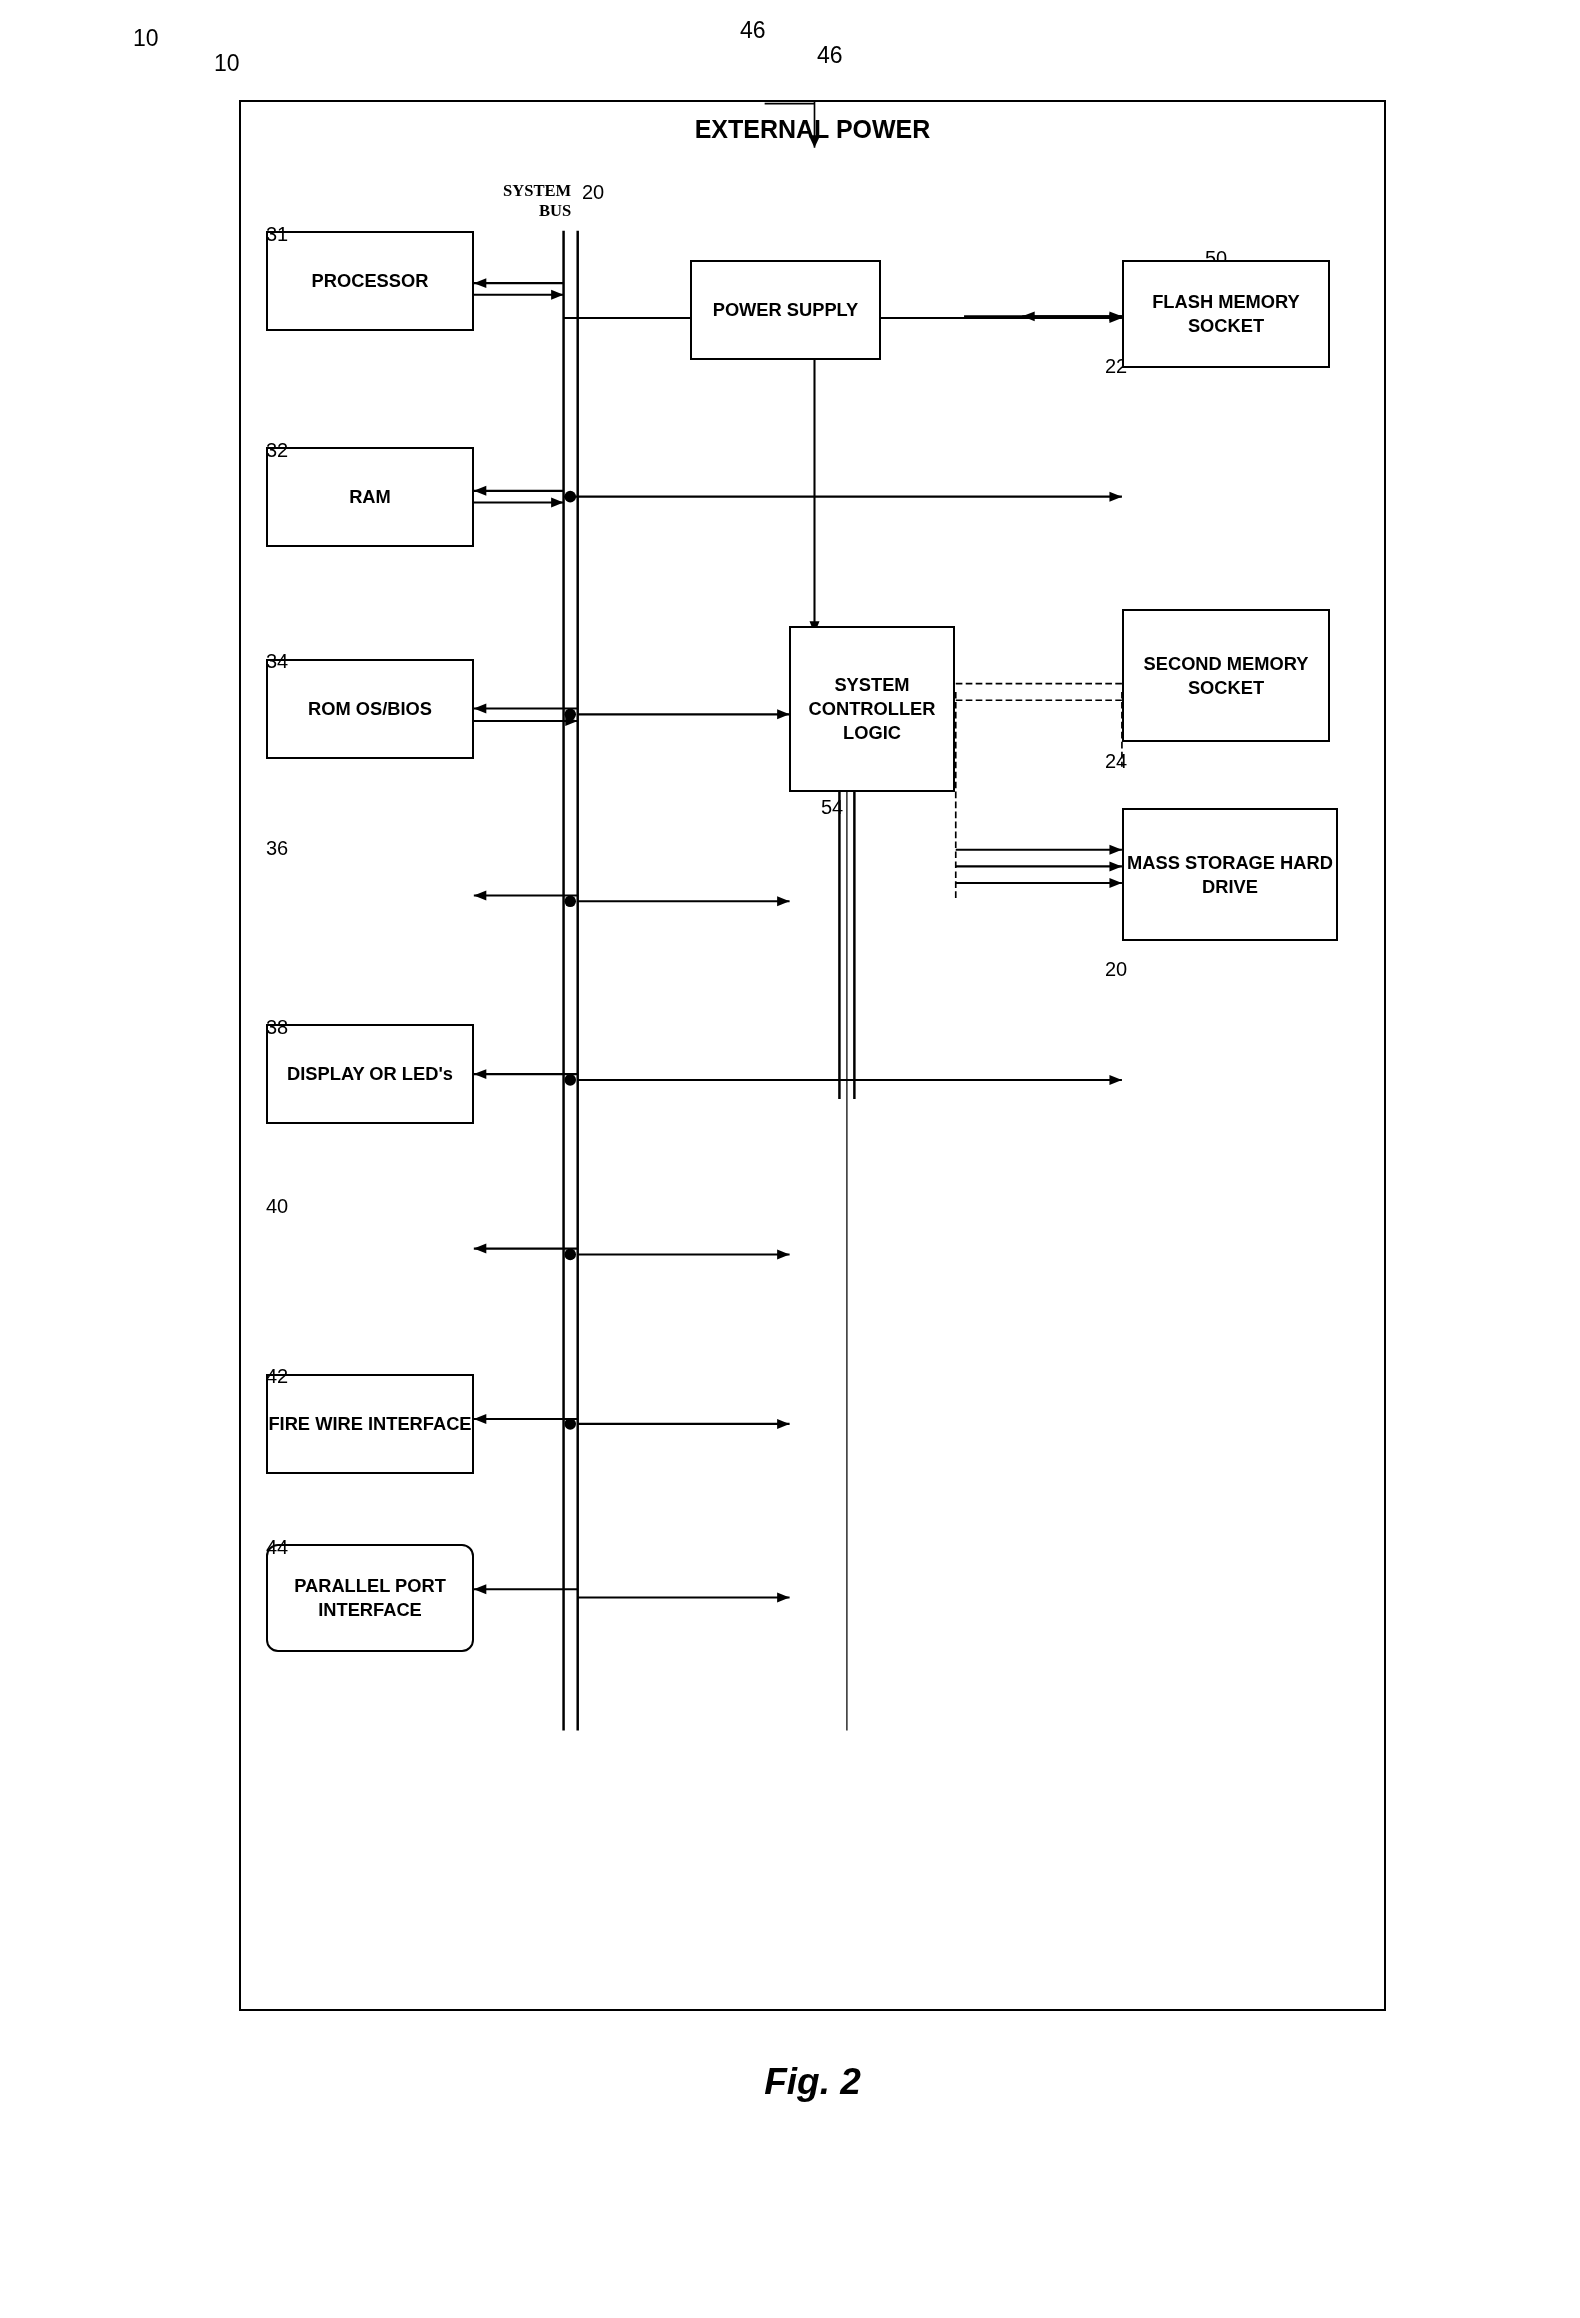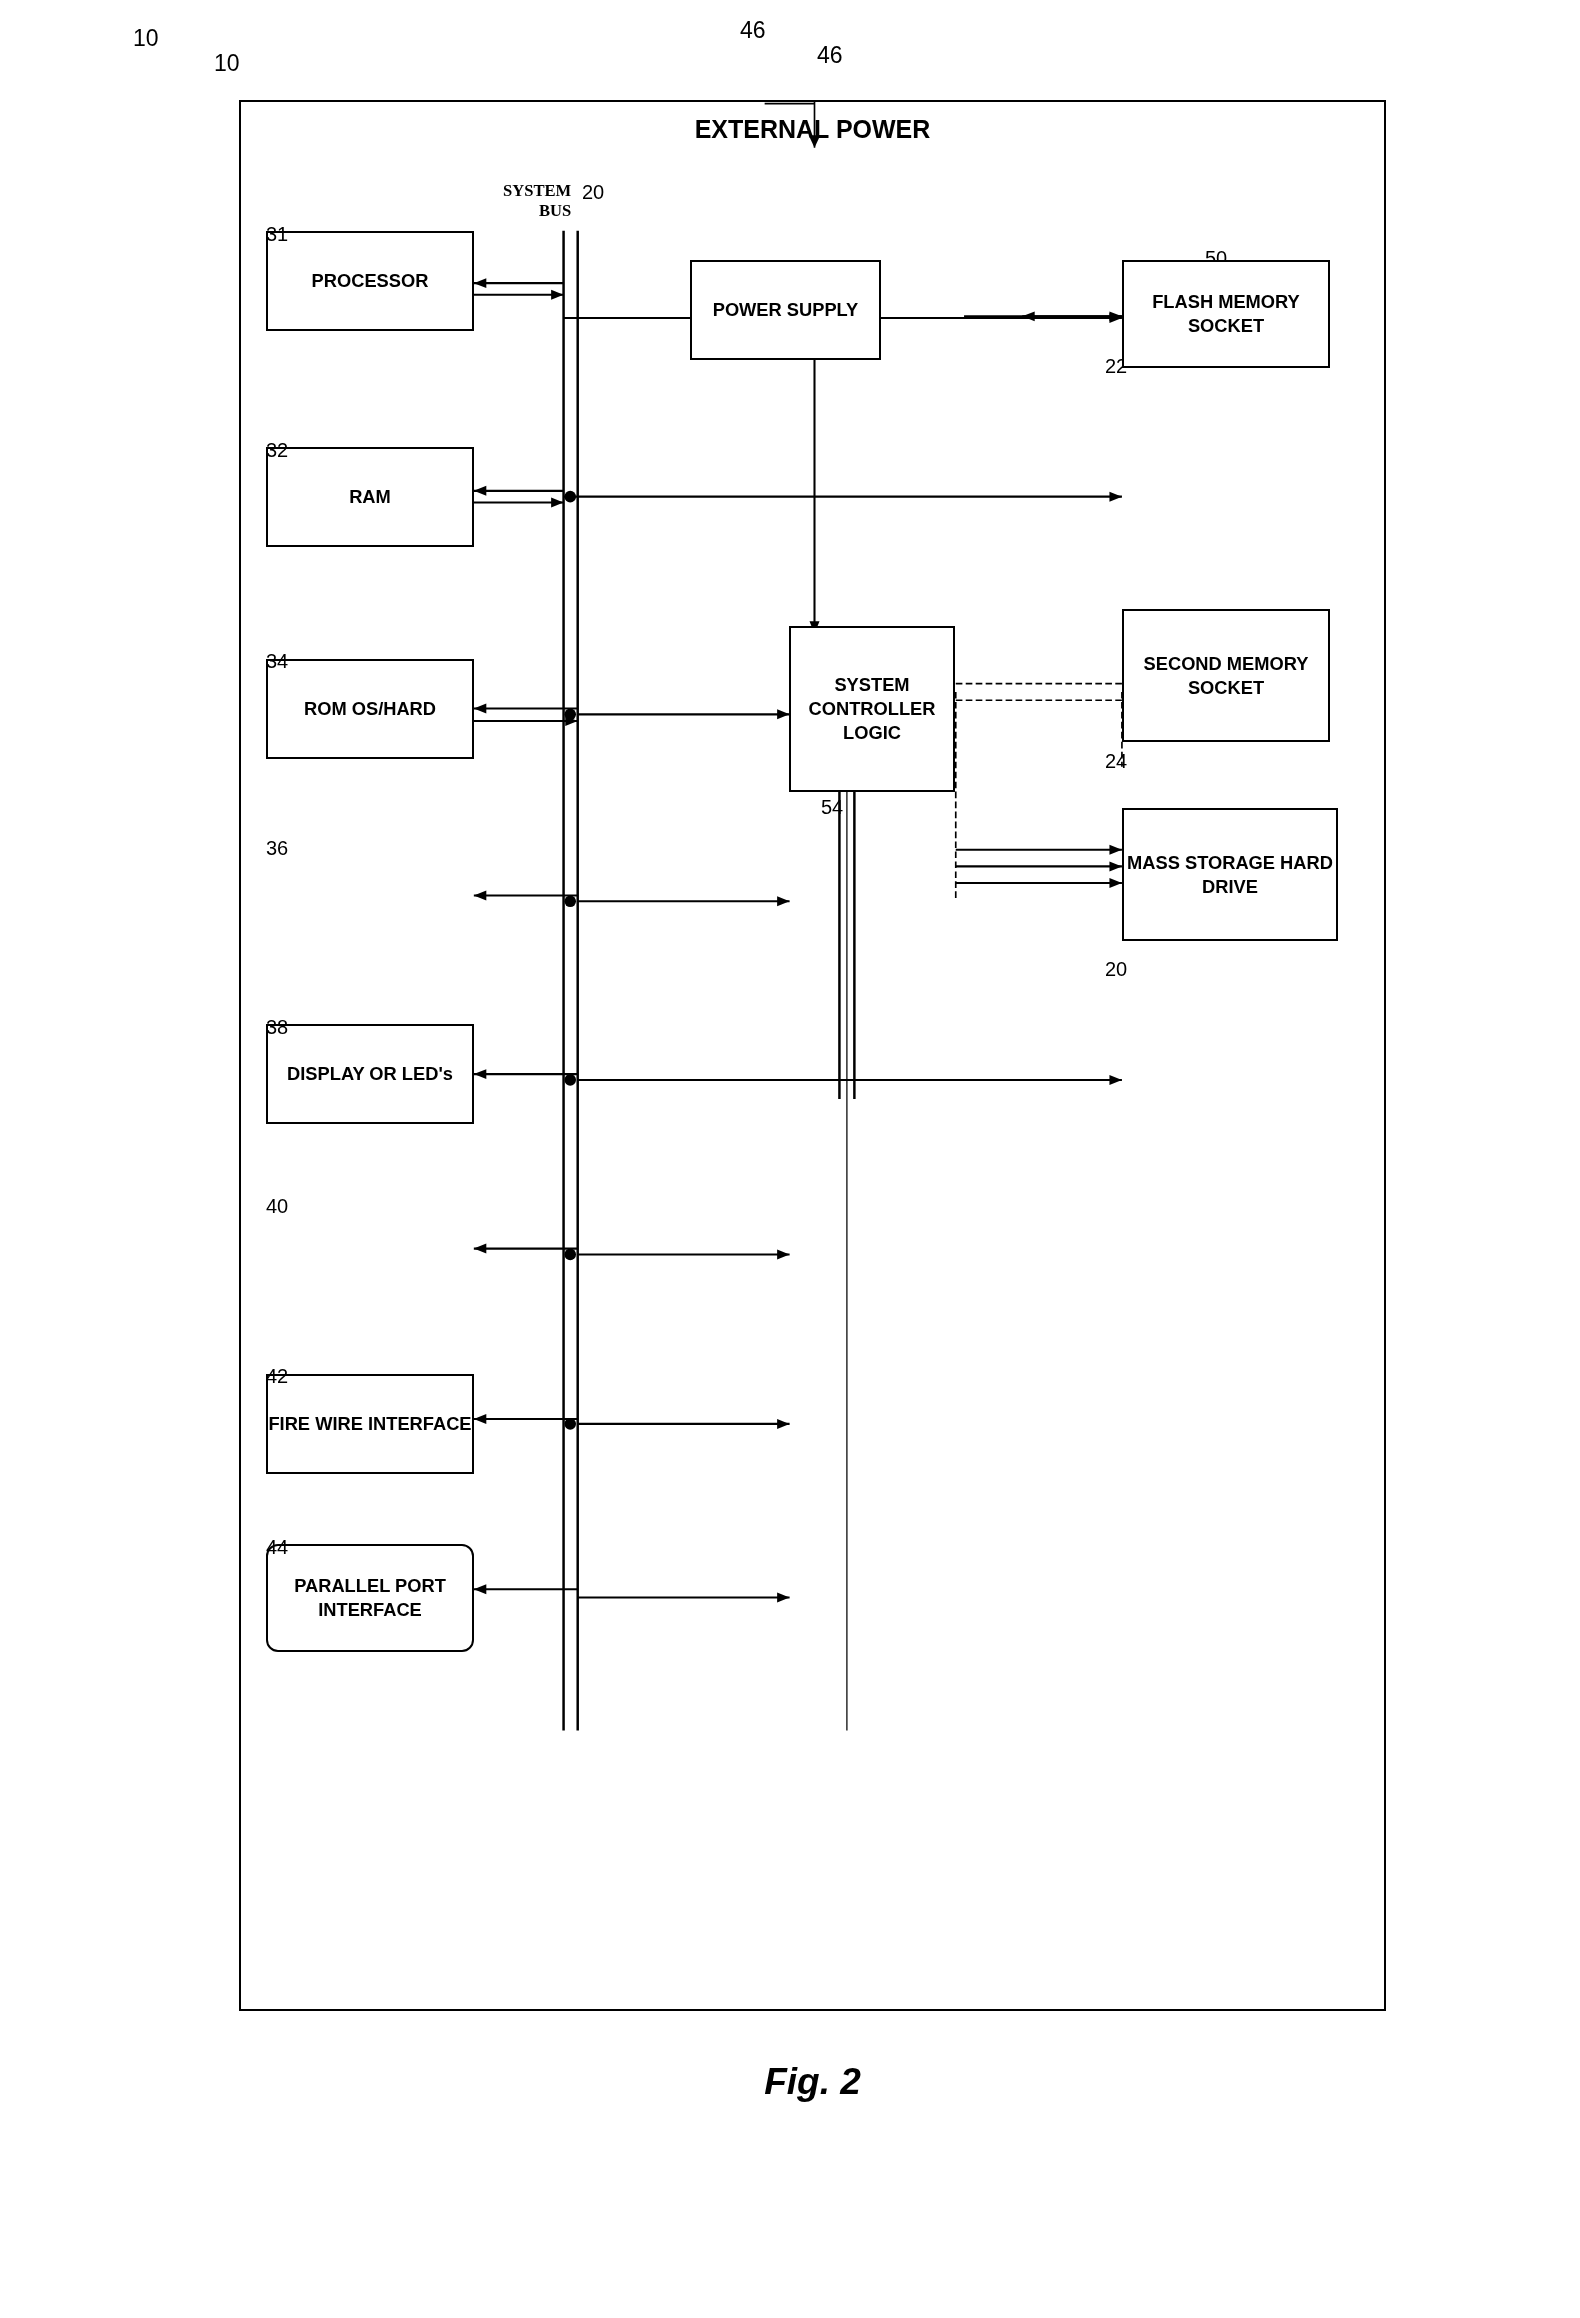--- a/index.html
+++ b/index.html
@@ -200,21 +200,21 @@
       <div class="callout" style="top:253px; left:864px;">22</div>
 
       <div class="comp-box" style="width:208px;height:108px;top:158px;left:881px;">FLASH MEMORY
 SOCKET</div>
 
       <div class="comp-box" style="width:208px;height:100px;top:345px;left:25px;">RAM</div>
 
       <div class="callout" style="top:337px; left:25px;">32</div>
 
       <div class="comp-box" style="width:208px;height:100px;top:557px;left:25px;">ROM
-OS/HARD</div>
+OS/BIOS</div>
 
       <div class="callout" style="top:548px; left:25px;">34</div>
 
       <div class="comp-box" style="width:166px;height:166px;top:524px;left:548px;">SYSTEM
 CONTROLLER
 LOGIC</div>
 
       <div class="comp-box" style="width:208px;height:133px;top:507px;left:881px;">SECOND
 MEMORY
 SOCKET</div>

